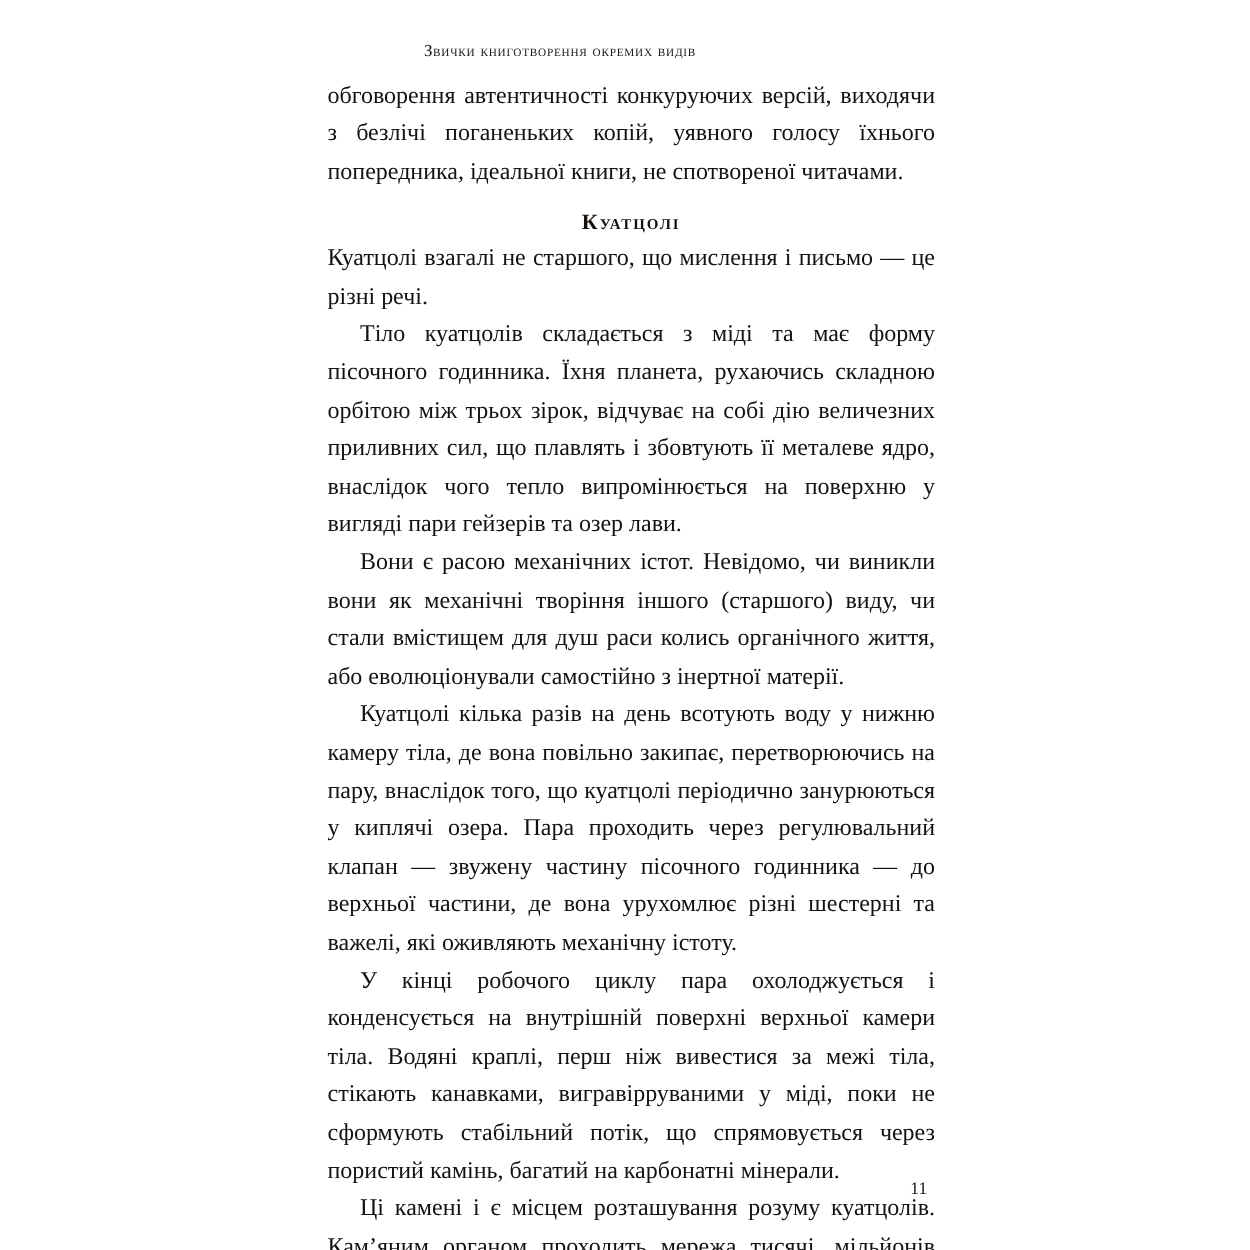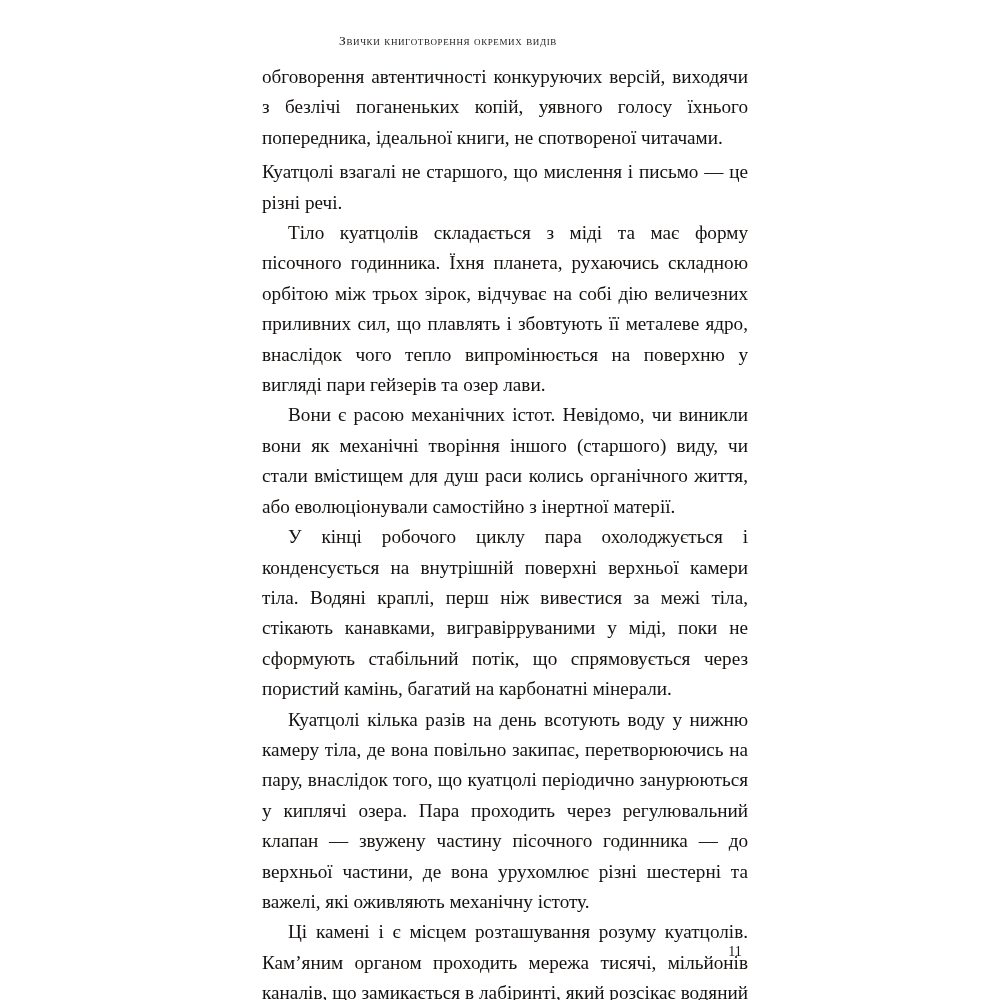--- a/index.html
+++ b/index.html
@@ -81,26 +81,27 @@
 <body>
 
 <div class="page">
 
   <div class="running-head">Звички книготворення окремих видів</div>
 
   <div class="text-column">
 
     <p>обговорення автентичності конкуруючих версій, виходячи з безлічі поганеньких копій, уявного голосу їхнього попередника, ідеальної книги, не спотвореної читачами.</p>
 
+    <h2 class="section-title">Куатцолі</h2>
 
     <p class="after-title">Куатцолі взагалі не старшого, що мислення і письмо — це різні речі.</p>
     <p class="indent">Тіло куатцолів складається з міді та має форму пісочного годинника. Їхня планета, рухаючись складною орбітою між трьох зірок, відчуває на собі дію величезних приливних сил, що плавлять і збовтують її металеве ядро, внаслідок чого тепло випромінюється на поверхню у вигляді пари гейзерів та озер лави.</p>
     <p class="indent">Вони є расою механічних істот. Невідомо, чи виникли вони як механічні творіння іншого (старшого) виду, чи стали вмістищем для душ раси колись органічного життя, або еволюціонували самостійно з інертної матерії.</p>
+    <p class="indent">Куатцолі кілька разів на день всотують воду у нижню камеру тіла, де вона повільно закипає, перетворюючись на пару, внаслідок того, що куатцолі періодично занурюються у киплячі озера. Пара проходить через регулювальний клапан — звужену частину пісочного годинника — до верхньої частини, де вона урухомлює різні шестерні та важелі, які оживляють механічну істоту.</p>
     <p class="indent">У кінці робочого циклу пара охолоджується і конденсується на внутрішній поверхні верхньої камери тіла. Водяні краплі, перш ніж вивестися за межі тіла, стікають канавками, вигравірруваними у міді, поки не сформують стабільний потік, що спрямовується через пористий камінь, багатий на карбонатні мінерали.</p>
-    <p class="indent">Куатцолі кілька разів на день всотують воду у нижню камеру тіла, де вона повільно закипає, перетворюючись на пару, внаслідок того, що куатцолі періодично занурюються у киплячі озера. Пара проходить через регулювальний клапан — звужену частину пісочного годинника — до верхньої частини, де вона урухомлює різні шестерні та важелі, які оживляють механічну істоту.</p>
     <p class="indent">Ці камені і є місцем розташування розуму куатцолів. Кам’яним органом проходить мережа тисячі, мільйонів каналів, що замикається в лабіринті, який розсікає водяний потік на незліченну кількість крихітних паралельних струмочків, що накрапують, тріпочуть, звиваються</p>
 
   </div>
 
   <div class="folio">
     <span>11</span>
   </div>
 
 </div>
 

